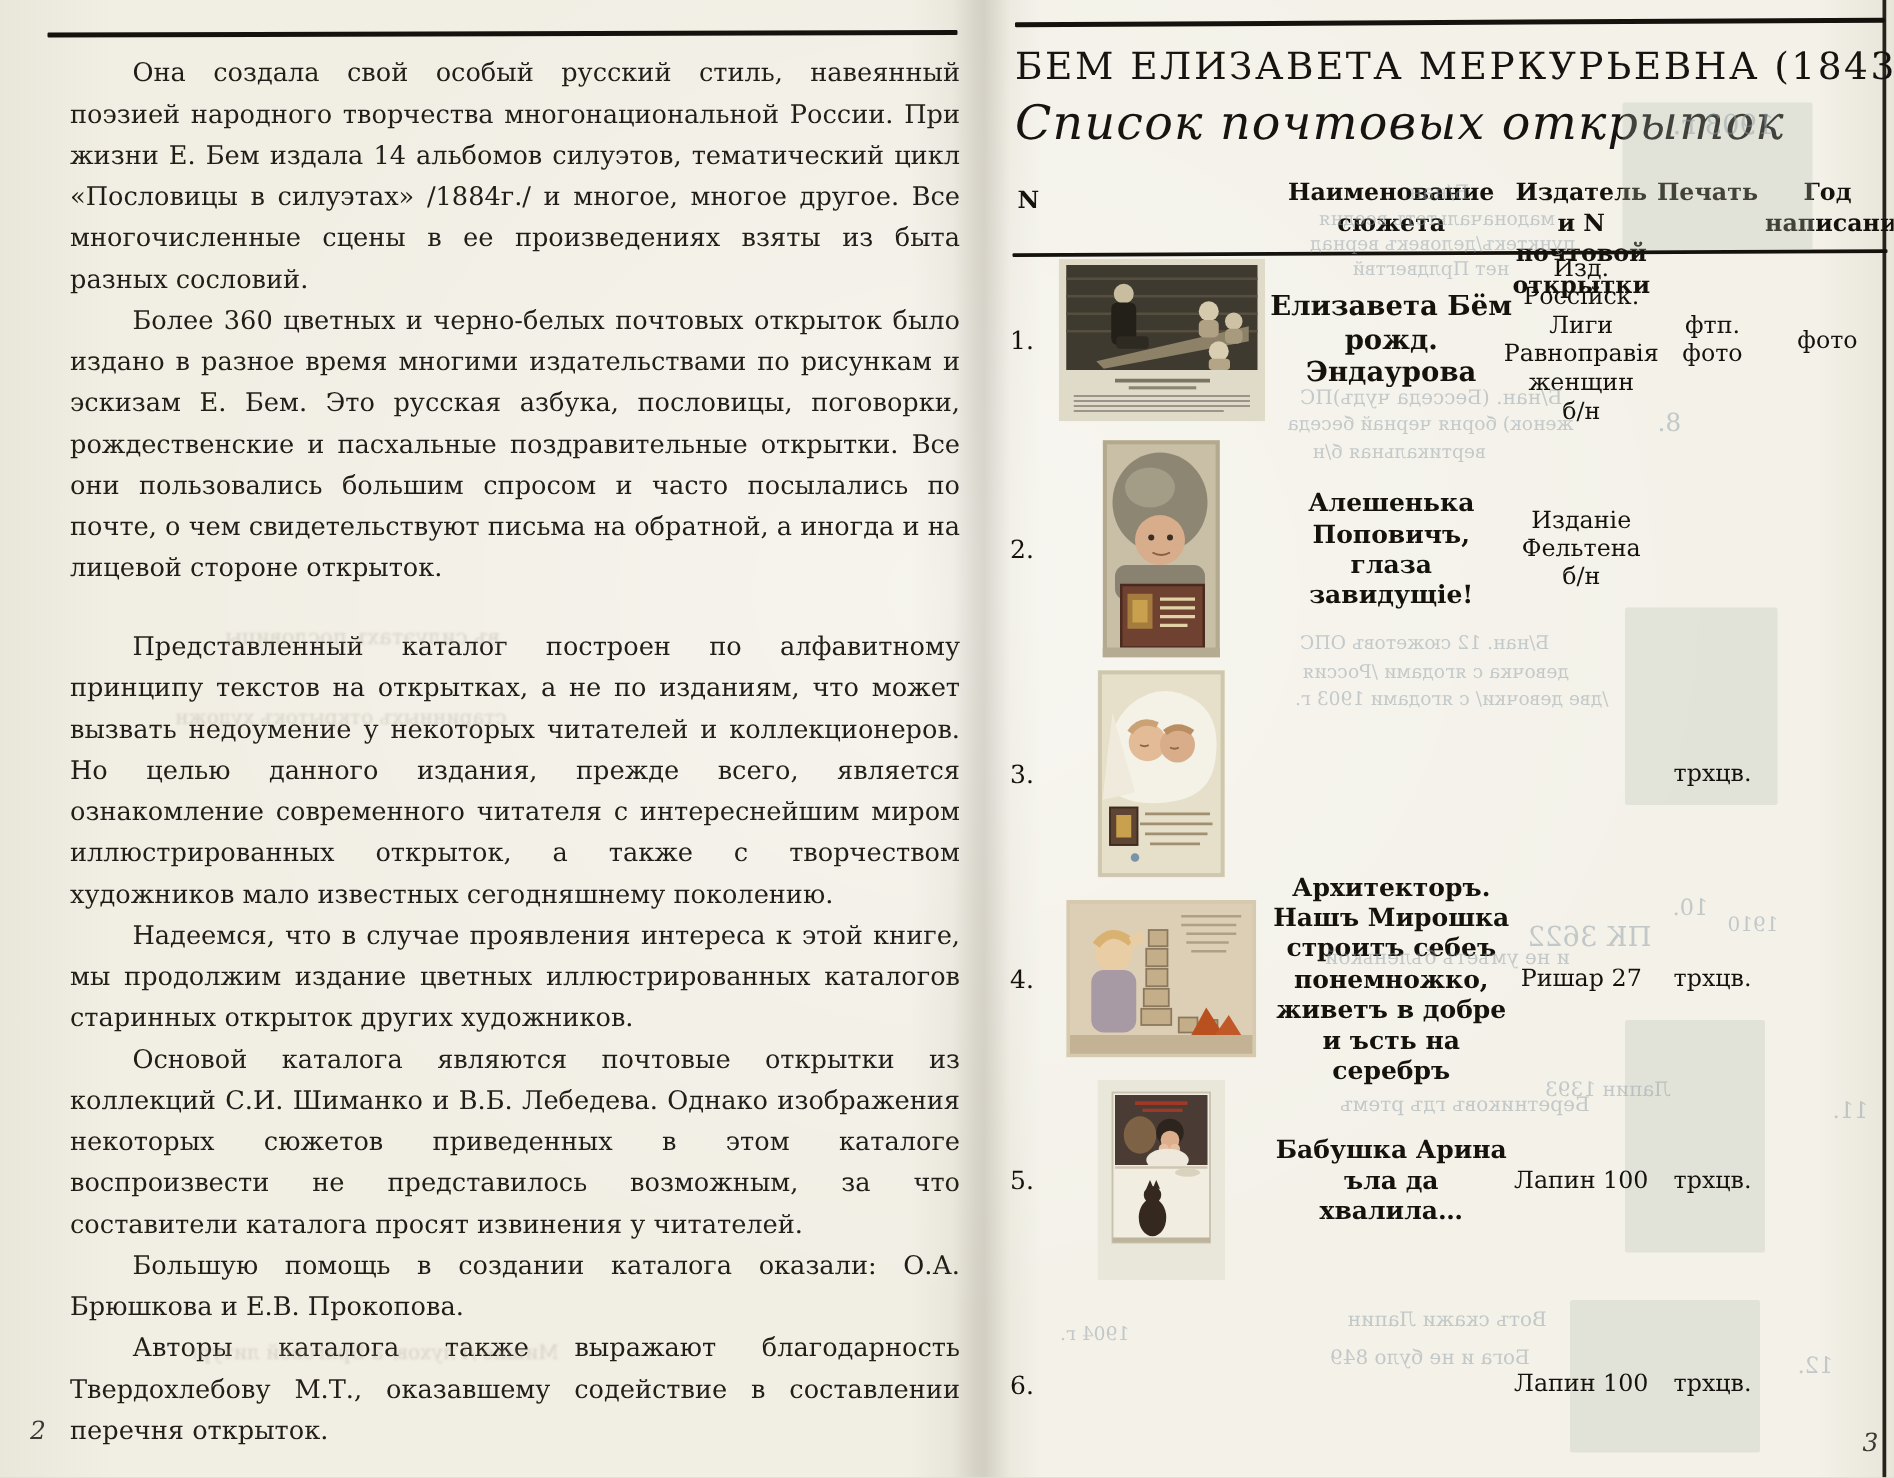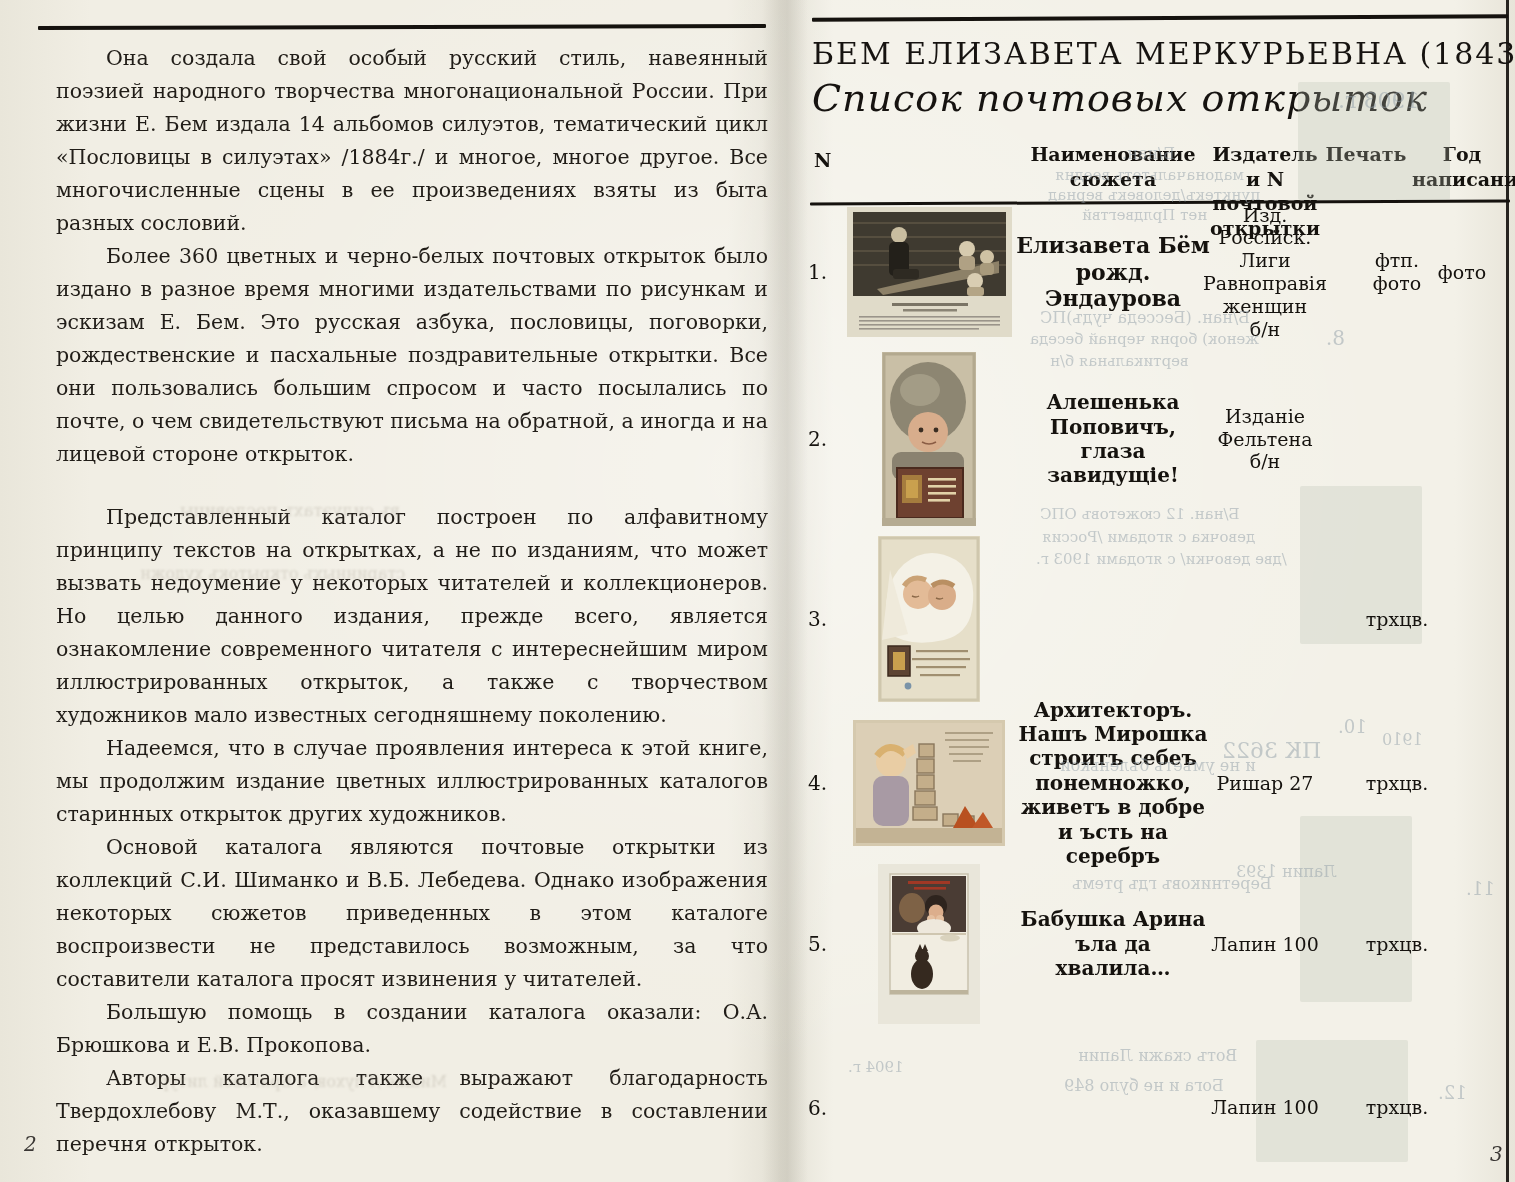--- a/index.html
+++ b/index.html
@@ -38,21 +38,21 @@
   }
   .row{position:absolute;left:800px;width:712px;}
   .cell{
     position:absolute;top:0;height:100%;display:flex;align-items:center;
     justify-content:center;text-align:center;white-space:pre-line;color:#15120e;
   }
   .c-num{left:8px;width:40px;justify-content:flex-start;font-size:20px;}
   .c-img{left:45px;width:168px;}
   .c-name{left:215px;width:196px;font-weight:bold;font-size:20px;line-height:1.22;}
   .c-pub{left:402px;width:126px;font-size:19px;line-height:1.2;}
-  .c-print{left:551px;width:92px;font-size:19px;line-height:1.2;}
+  .c-print{left:524px;width:92px;font-size:19px;line-height:1.2;}
   .c-year{left:612px;width:100px;font-size:19px;}
   
   .ghost{
     position:absolute;transform:scaleX(-1);color:#93a0a9;opacity:.5;
     filter:blur(.4px);white-space:nowrap;font-size:16px;
   }
   .ghost-l{color:#a9a294;opacity:.35;filter:blur(1px);}
   .ghostbox{position:absolute;background:rgba(183,189,176,.28);border-radius:2px;}
   
   #edge-right{position:absolute;left:1506px;top:0;width:3px;height:1182px;background:#26231f;}

